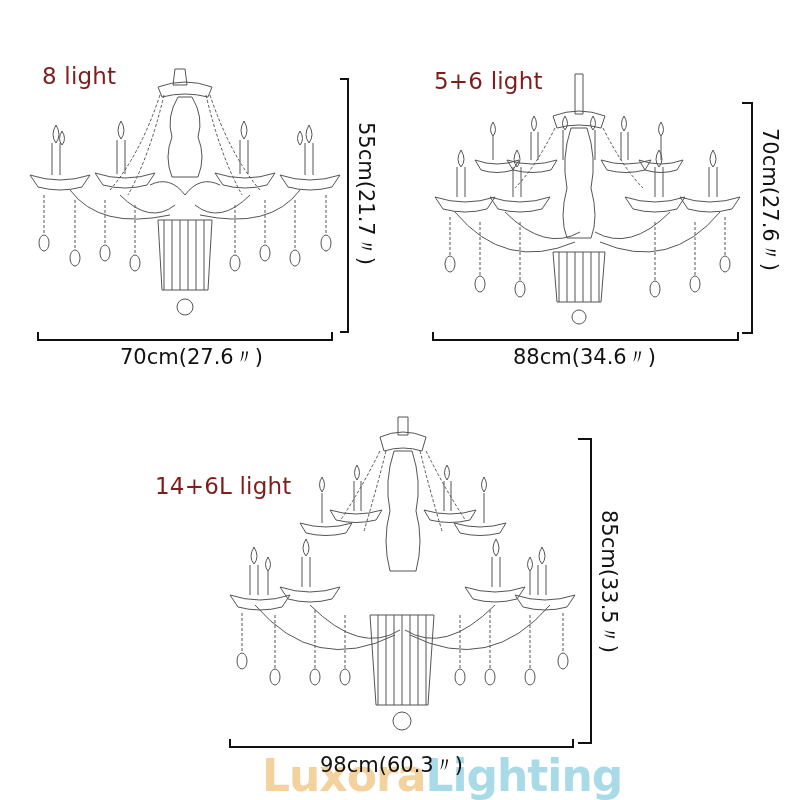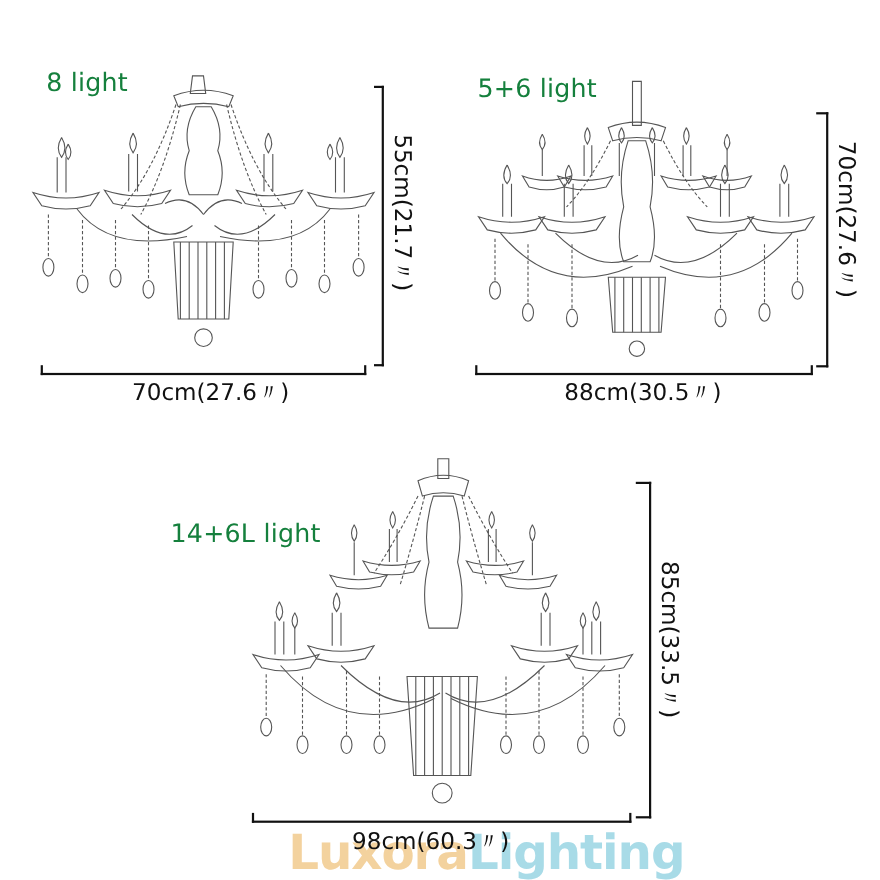--- a/index.html
+++ b/index.html
@@ -1,19 +1,19 @@
 <!DOCTYPE html>
 <html><head>
 <meta charset="utf-8">
 <style>
   html, body { margin:0; padding:0; background:#ffffff; }
   body { width:800px; height:800px; position:relative; overflow:hidden;
          font-family:"DejaVu Sans","Liberation Sans",sans-serif; color:#111; }
   .abs { position:absolute; }
-  .label { font-size:23px; color:#15803d; white-space:nowrap; letter-spacing:0.2px;text-align:right; }
+  .label { font-size:23px; color:#7f1d1d; white-space:nowrap; letter-spacing:0.2px;text-align:right; }
   .dim { font-size:21px; color:#111; white-space:nowrap; }
   .vdim { font-size:21px; color:#111; white-space:nowrap; transform-origin:0 0; transform:rotate(90deg); }
   .line { position:absolute; background:#111; }
   .watermark { position:absolute; font-family:"DejaVu Sans","Liberation Sans",sans-serif; font-weight:bold;
                font-size:44px; letter-spacing:-1px; white-space:nowrap; opacity:0.75; }
   svg.chand { position:absolute; overflow:visible; }
   svg.chand * { fill:none; stroke:#555; stroke-width:1; }
 </style>
 </head>
 <body>
@@ -151,21 +151,21 @@
       <ellipse cx="220" cy="217" rx="5" ry="8"></ellipse>
     <path d="M260 150 l0 55" stroke-dasharray="3 2"></path>
       <ellipse cx="260" cy="212" rx="5" ry="8"></ellipse>
     <path d="M290 145 l0 40" stroke-dasharray="3 2"></path>
       <ellipse cx="290" cy="192" rx="5" ry="8"></ellipse>
   </svg>
 
   <div class="line" style="left:432px; top:339px; width:307px; height:2px;"></div>
   <div class="line" style="left:432px; top:332px; width:2px; height:9px;"></div>
   <div class="line" style="left:737px; top:332px; width:2px; height:9px;"></div>
-  <div class="abs dim" style="left:513px; top:343px;">88cm(30.5〃)</div>
+  <div class="abs dim" style="left:513px; top:343px;">88cm(34.6〃)</div>
 
   <div class="line" style="left:751px; top:102px; width:2px; height:232px;"></div>
   <div class="line" style="left:742px; top:102px; width:11px; height:2px;"></div>
   <div class="line" style="left:742px; top:332px; width:11px; height:2px;"></div>
   <div class="abs vdim" style="left:784px; top:128px;">70cm(27.6〃)</div>
 </div>
 
 <div>
   <div class="abs label" style="left:155px; top:473px;">14+6L light</div>
 

